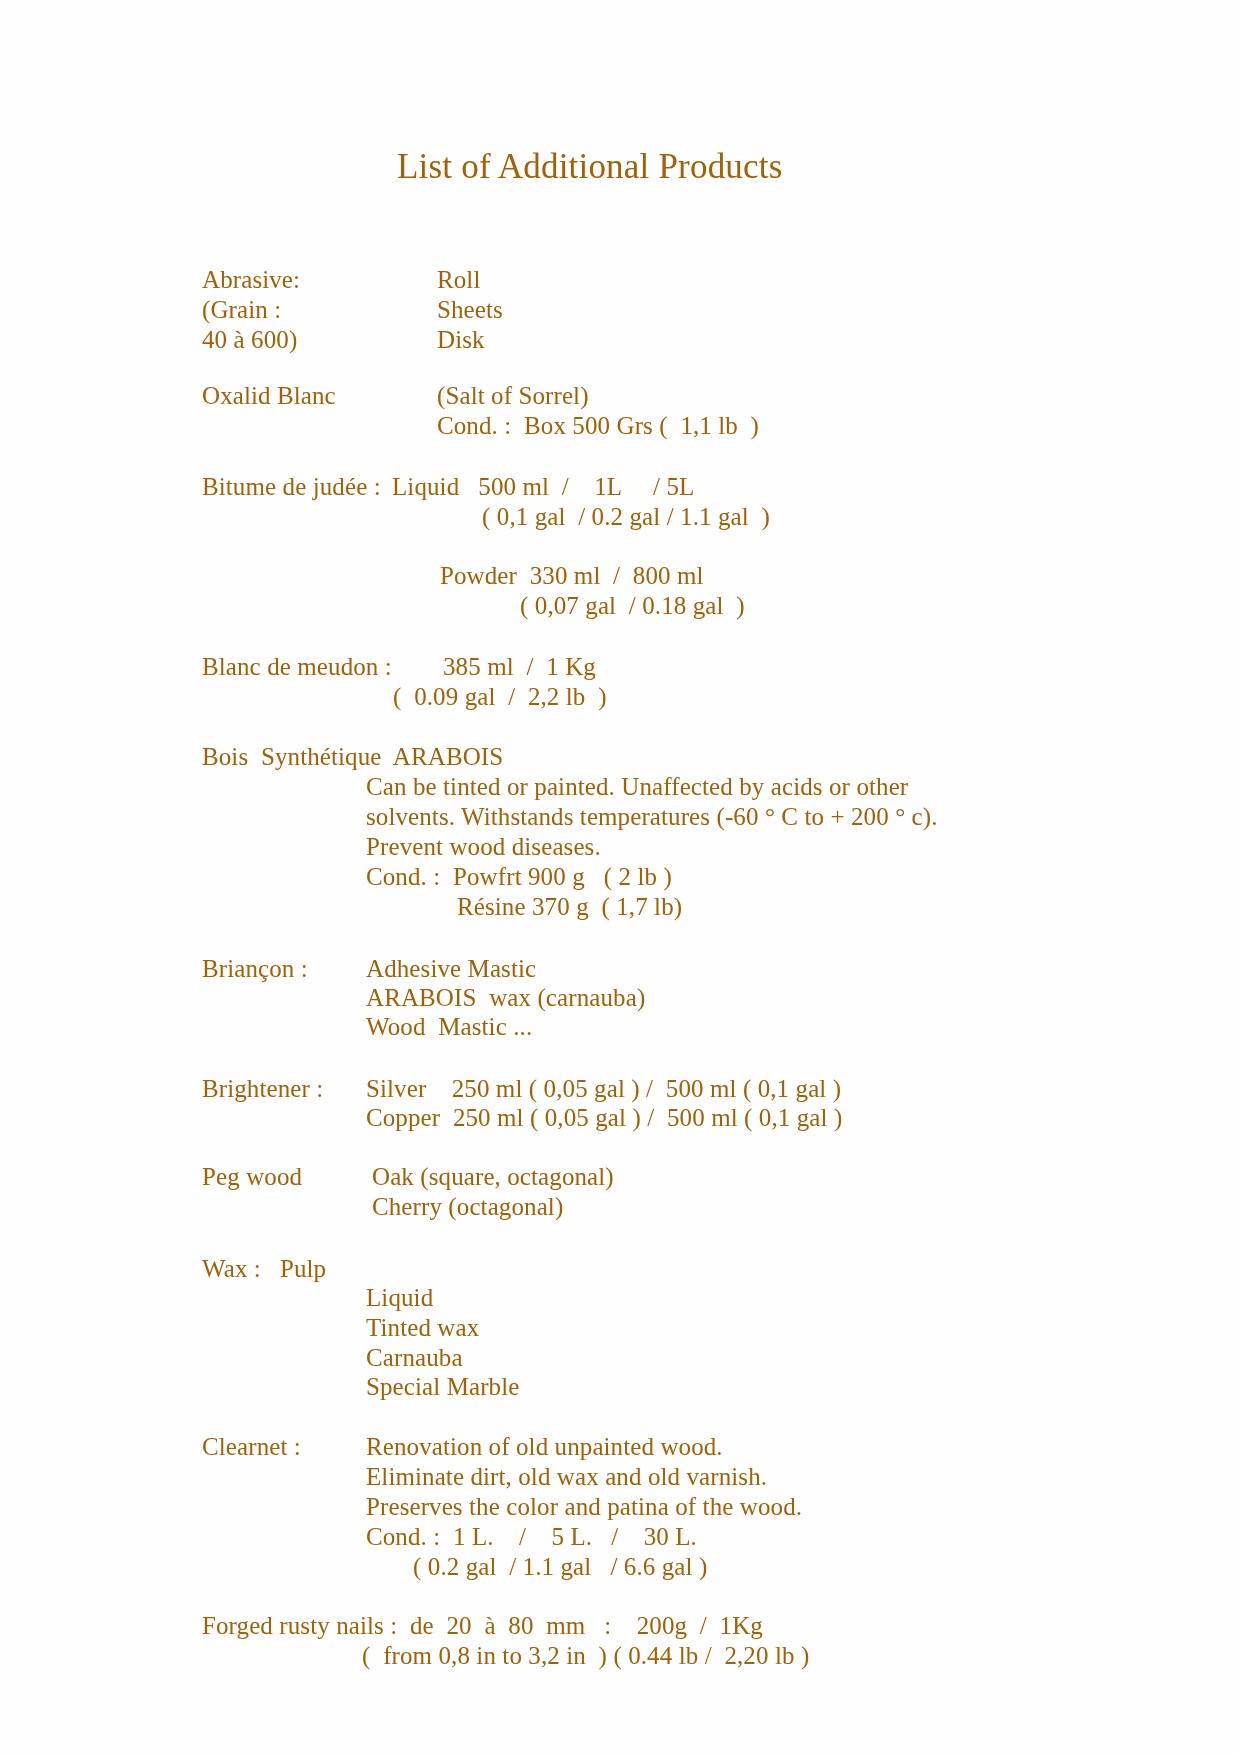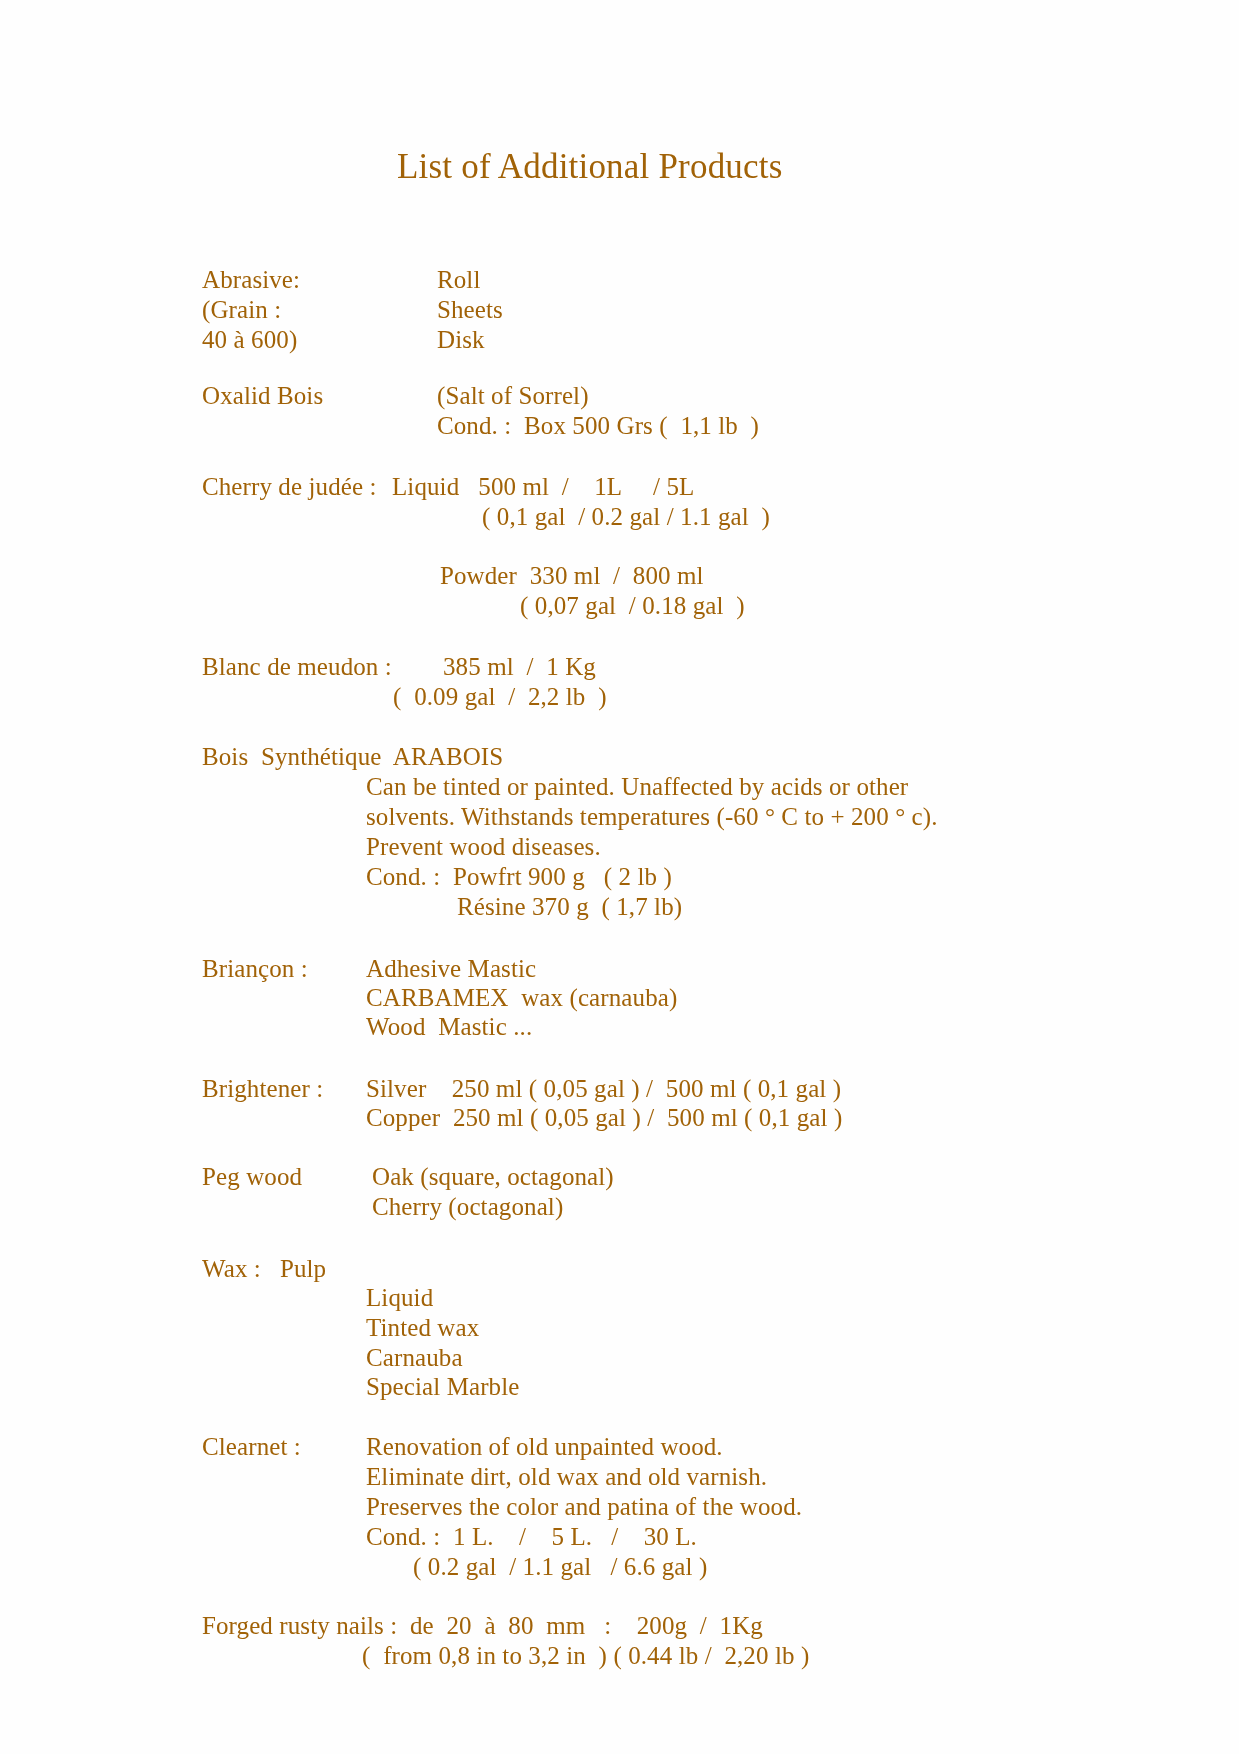--- a/index.html
+++ b/index.html
@@ -34,44 +34,44 @@
 
   <div class="title" style="left:397px;top:146px">List of Additional Products</div>
 
   <div class="ln" style="left:202px;top:265px">Abrasive:</div>
   <div class="ln" style="left:437px;top:265px">Roll</div>
   <div class="ln" style="left:202px;top:295px">(Grain :</div>
   <div class="ln" style="left:437px;top:295px">Sheets</div>
   <div class="ln" style="left:202px;top:325px">40 à 600)</div>
   <div class="ln" style="left:437px;top:325px">Disk</div>
 
-  <div class="ln" style="left:202px;top:381px">Oxalid Bois</div>
+  <div class="ln" style="left:202px;top:381px">Oxalid Blanc</div>
   <div class="ln" style="left:437px;top:381px">(Salt of Sorrel)</div>
   <div class="ln" style="left:437px;top:411px">Cond. :  Box 500 Grs (  1,1 lb  )</div>
 
-  <div class="ln" style="left:202px;top:472px">Cherry de judée :</div>
+  <div class="ln" style="left:202px;top:472px">Bitume de judée :</div>
   <div class="ln" style="left:392px;top:472px">Liquid   500 ml  /    1L     / 5L</div>
   <div class="ln" style="left:482px;top:502px">( 0,1 gal  / 0.2 gal / 1.1 gal  )</div>
   <div class="ln" style="left:440px;top:561px">Powder  330 ml  /  800 ml</div>
   <div class="ln" style="left:520px;top:591px">( 0,07 gal  / 0.18 gal  )</div>
 
   <div class="ln" style="left:202px;top:652px">Blanc de meudon :</div>
   <div class="ln" style="left:443px;top:652px">385 ml  /  1 Kg</div>
   <div class="ln" style="left:393px;top:682px">(  0.09 gal  /  2,2 lb  )</div>
 
   <div class="ln" style="left:202px;top:742px">Bois  Synthétique  ARABOIS</div>
   <div class="ln" style="left:366px;top:772px">Can be tinted or painted. Unaffected by acids or other</div>
   <div class="ln" style="left:366px;top:802px">solvents. Withstands temperatures (-60 ° C to + 200 ° c).</div>
   <div class="ln" style="left:366px;top:832px">Prevent wood diseases.</div>
   <div class="ln" style="left:366px;top:862px">Cond. :  Powfrt 900 g   ( 2 lb )</div>
   <div class="ln" style="left:457px;top:892px">Résine 370 g  ( 1,7 lb)</div>
 
   <div class="ln" style="left:202px;top:954px">Briançon :</div>
   <div class="ln" style="left:366px;top:954px">Adhesive Mastic</div>
-  <div class="ln" style="left:366px;top:983px">CARBAMEX  wax (carnauba)</div>
+  <div class="ln" style="left:366px;top:983px">ARABOIS  wax (carnauba)</div>
   <div class="ln" style="left:366px;top:1012px">Wood  Mastic ...</div>
 
   <div class="ln" style="left:202px;top:1074px">Brightener :</div>
   <div class="ln" style="left:366px;top:1074px">Silver    250 ml ( 0,05 gal ) /  500 ml ( 0,1 gal )</div>
   <div class="ln" style="left:366px;top:1103px">Copper  250 ml ( 0,05 gal ) /  500 ml ( 0,1 gal )</div>
 
   <div class="ln" style="left:202px;top:1162px">Peg wood</div>
   <div class="ln" style="left:372px;top:1162px">Oak (square, octagonal)</div>
   <div class="ln" style="left:372px;top:1192px">Cherry (octagonal)</div>
 

